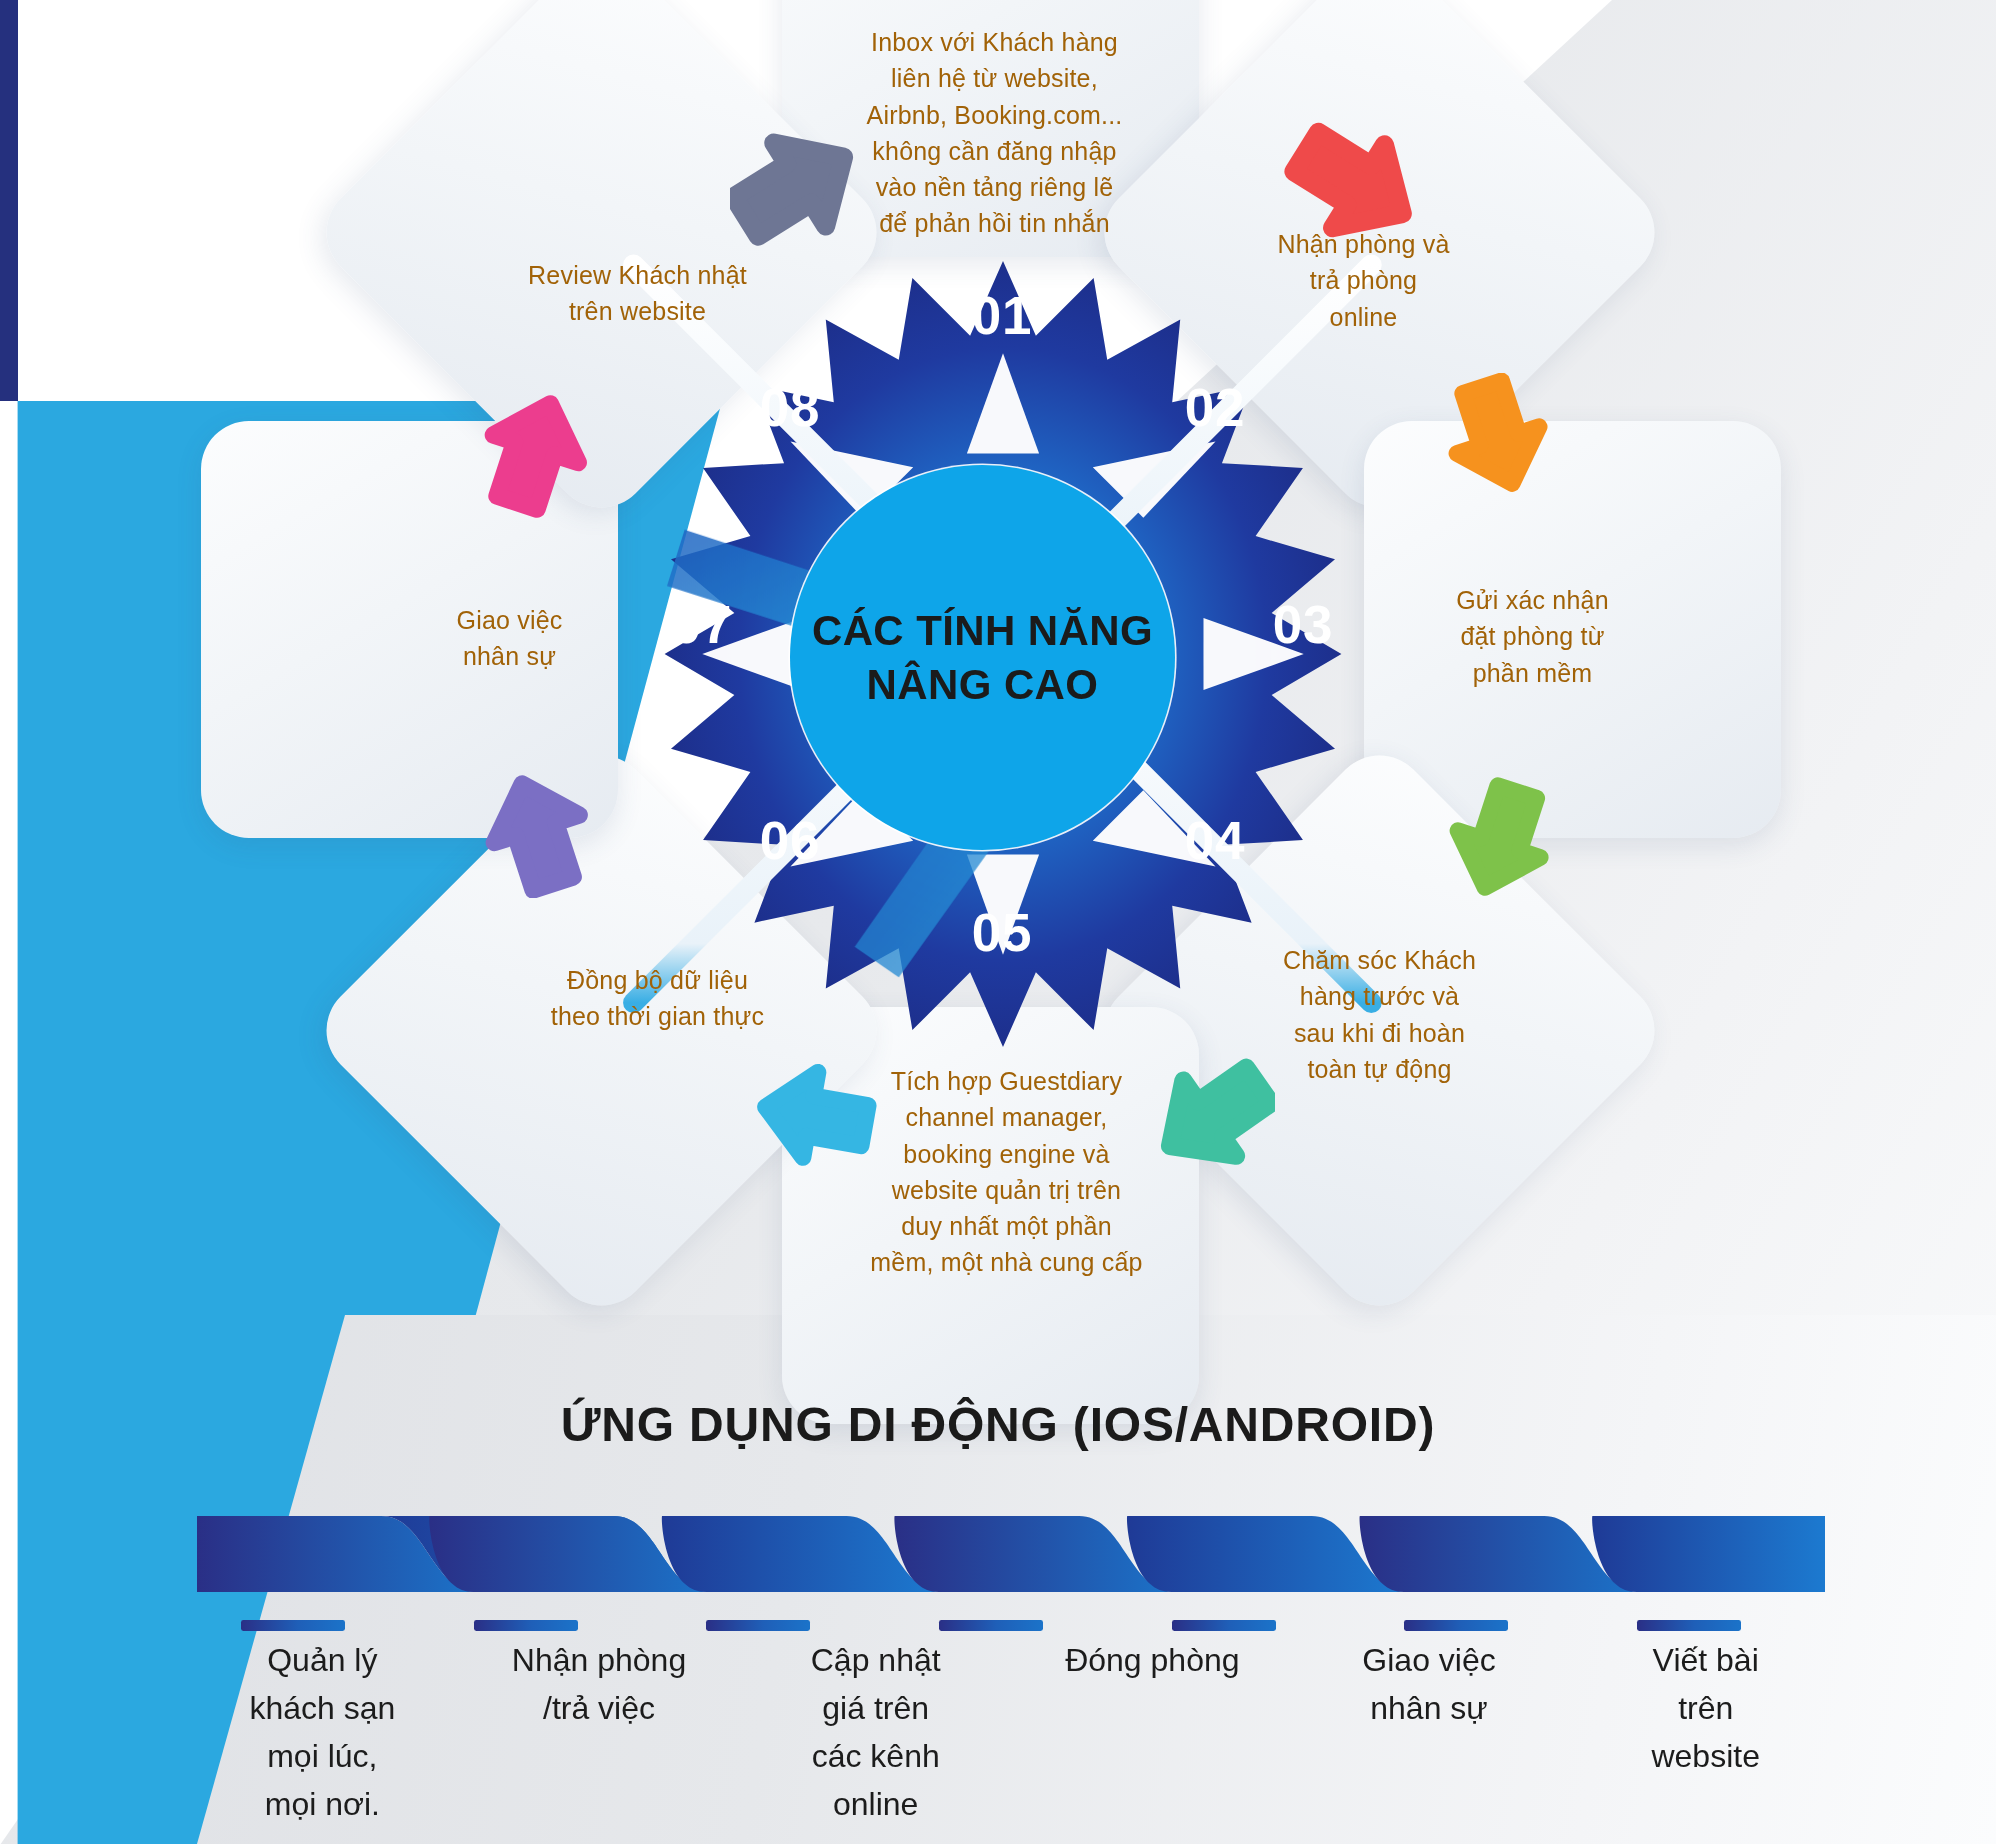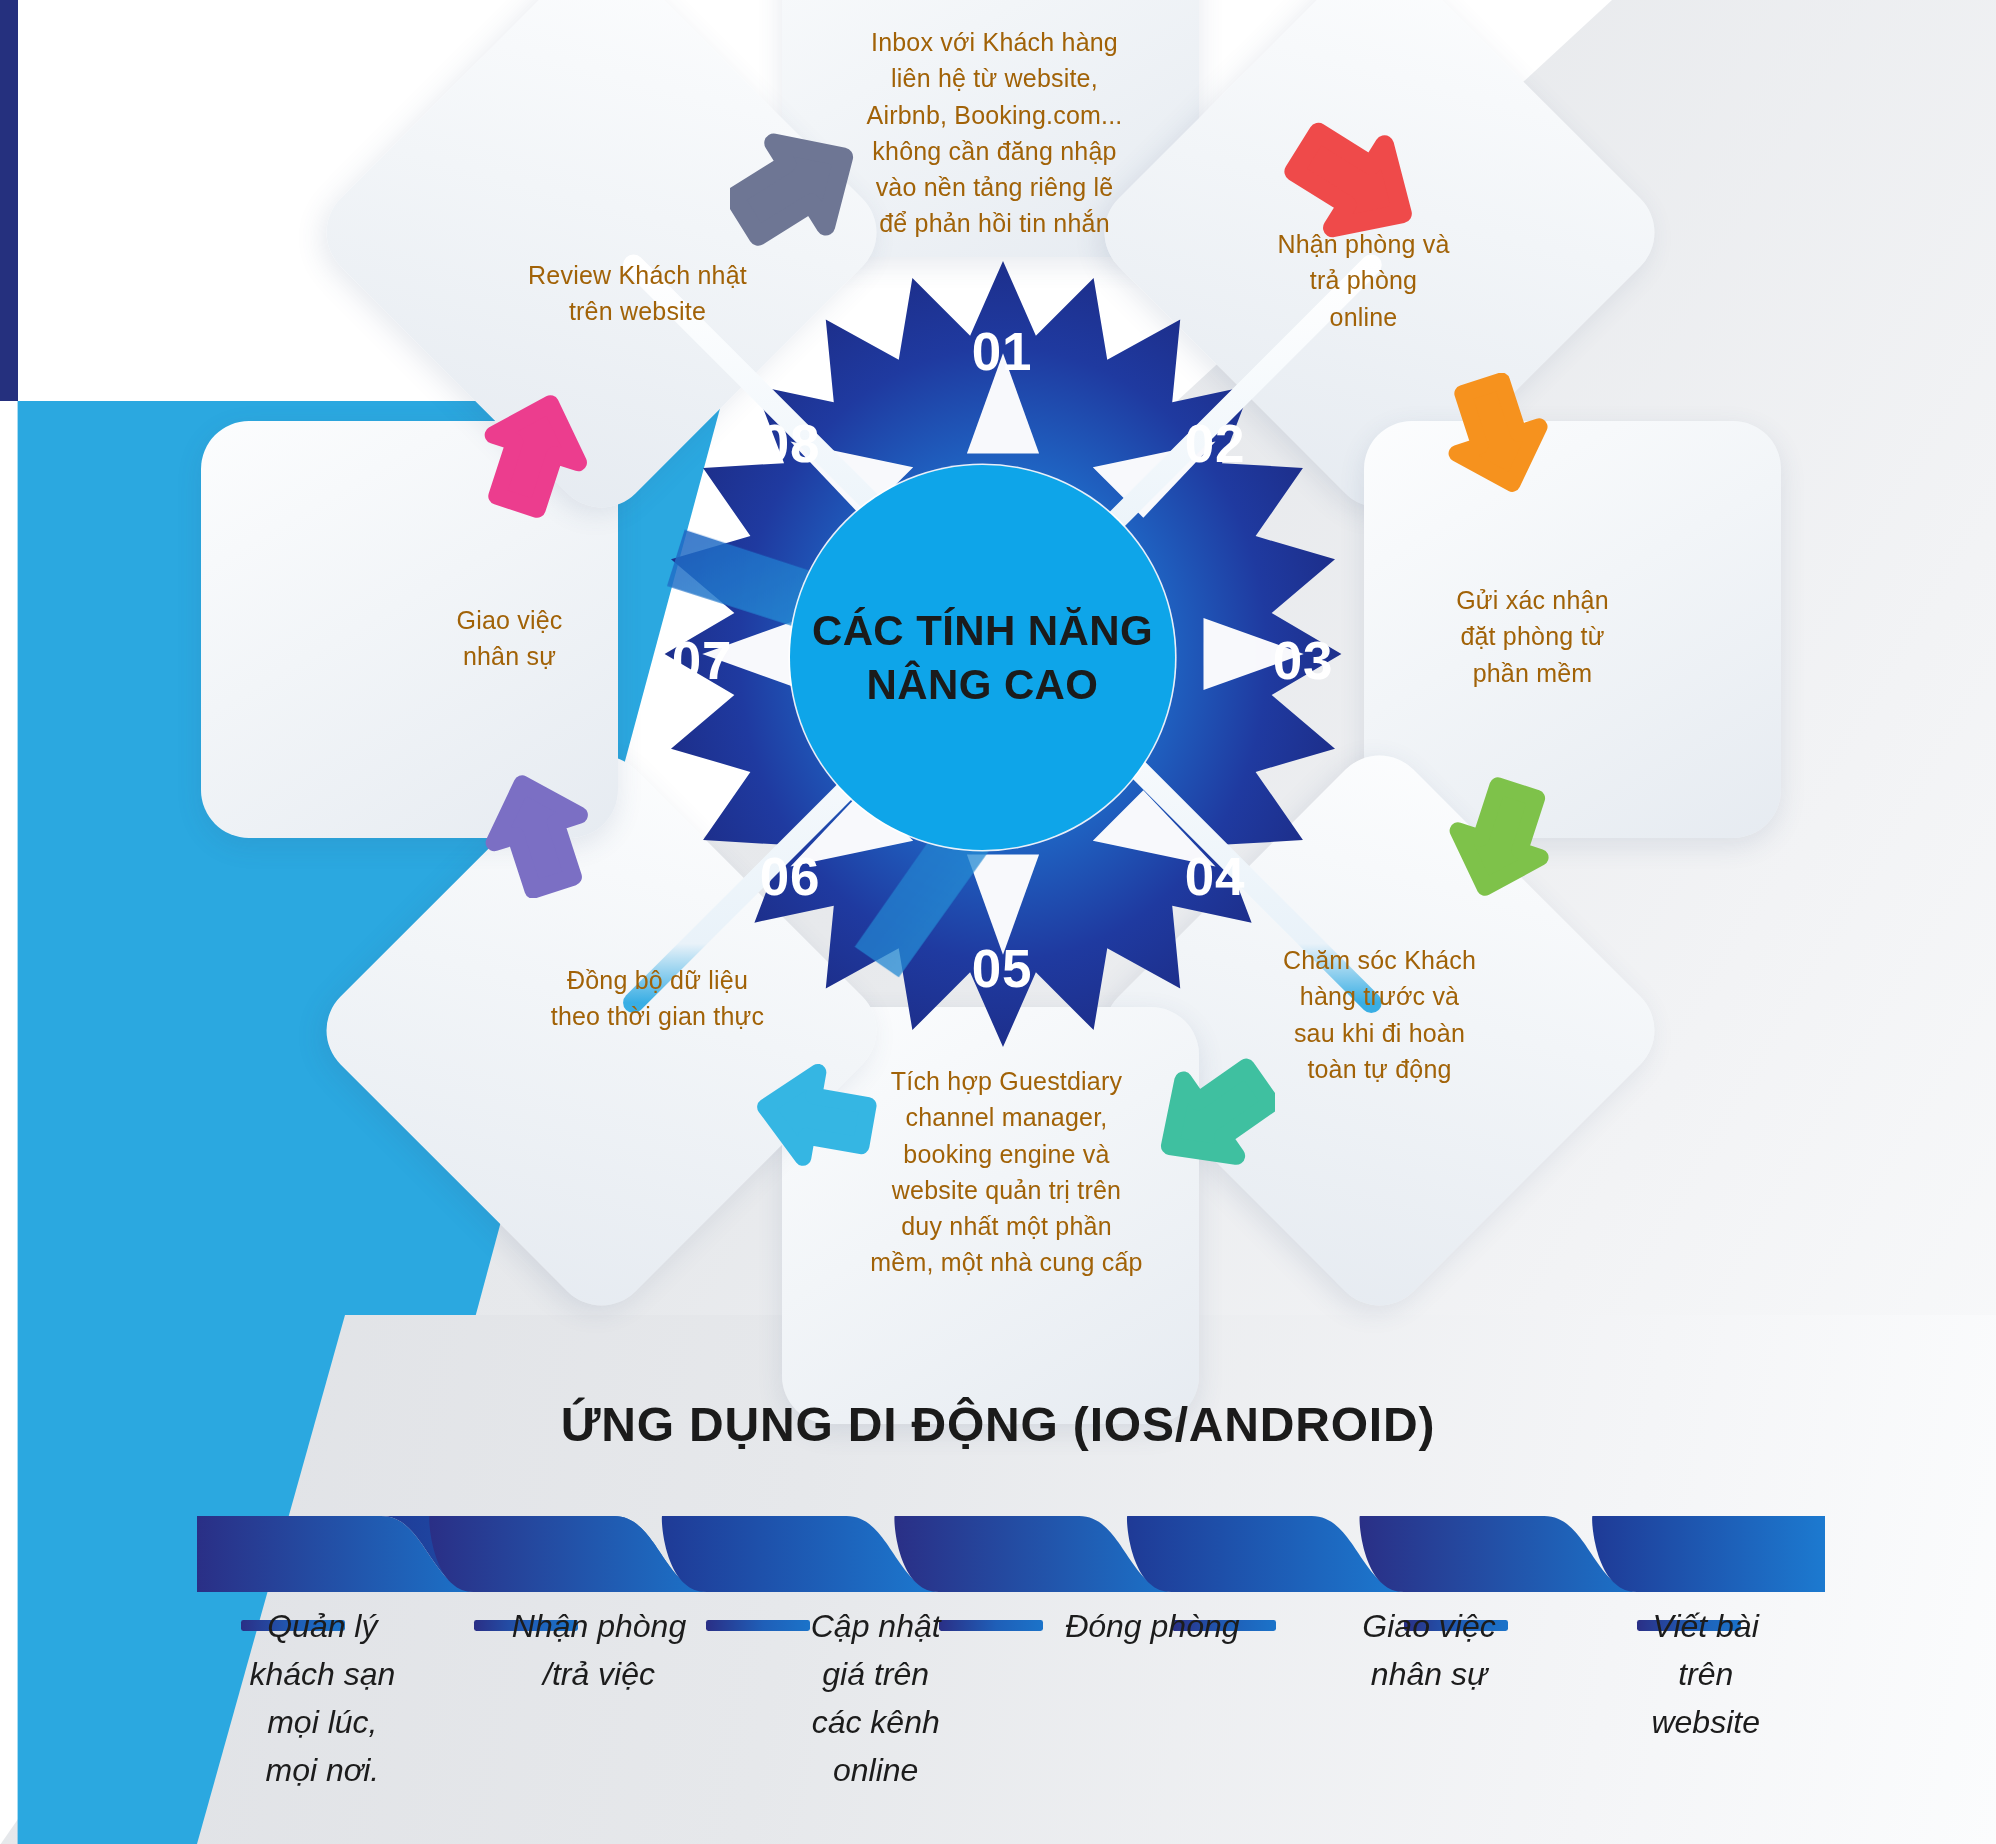--- a/index.html
+++ b/index.html
@@ -43,21 +43,20 @@
   
   .wheel{
     position:absolute;left:590px;top:241px;width:826px;height:826px;
   }
   .wheel svg{display:block;}
 
   .num{
     position:absolute;color:#ffffff;font-weight:700;font-size:53px;
     letter-spacing:0.8px;text-align:center;
     font-family:"Liberation Sans","DejaVu Sans",sans-serif;
-    margin-top:36px;
   }
 
   .center-circle{
     position:absolute;left:790px;top:465px;width:385px;height:385px;
     background:#0ea5e9;border-radius:50%;
     display:flex;align-items:center;justify-content:center;
     box-shadow:0 0 0 1.6px rgba(255,255,255,.9);
   }
   .center-title{
     text-align:center;font-weight:700;font-size:42px;line-height:1.28;
@@ -75,21 +74,21 @@
 
   
   .mobile-title{
     position:absolute;left:0;top:1397px;width:1996px;text-align:center;
     font-size:48px;font-weight:700;letter-spacing:0.8px;color:#1b1b1b;
   }
   .ribbon{position:absolute;left:197px;top:1512px;width:1628px;height:84px;}
   .tick-row{position:absolute;left:197px;top:1620px;width:1628px;height:13px;}
   .tick{position:absolute;height:11.2px;border-radius:2.4px;
         background:linear-gradient(90deg,#2a2f86 0%,#1f5fb8 55%,#1b73c9 100%);}
-  .feat-row{position:absolute;left:184px;top:1602px;width:1660px;display:flex;font-style:italic;}
+  .feat-row{position:absolute;left:184px;top:1636px;width:1660px;display:flex;}
   .feat{
     flex:1;text-align:center;font-size:32px;line-height:1.5;color:#1c1c1c;
     padding:0 8px;box-sizing:border-box;
   }
 </style>
 </head>
 <body>
 
 <div class="bg-layer">
   <div class="bg-white"></div>

